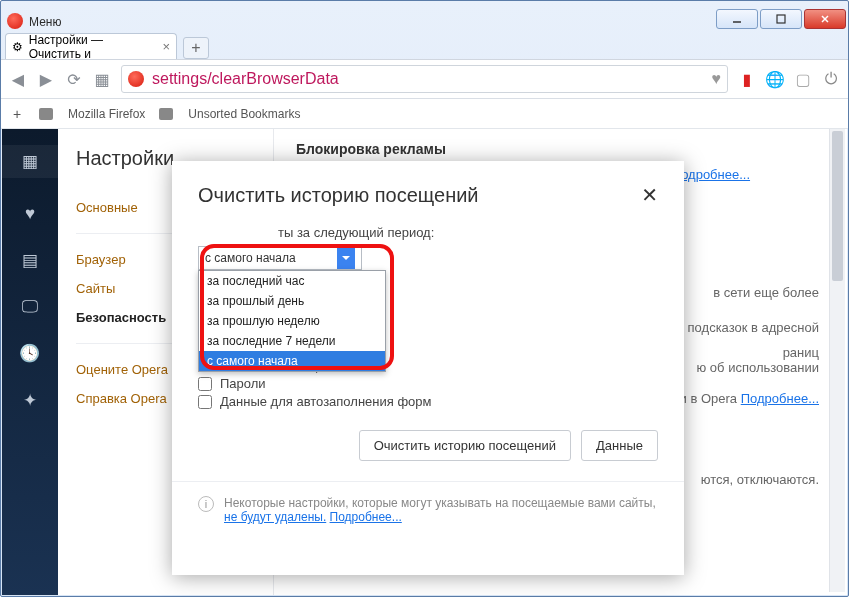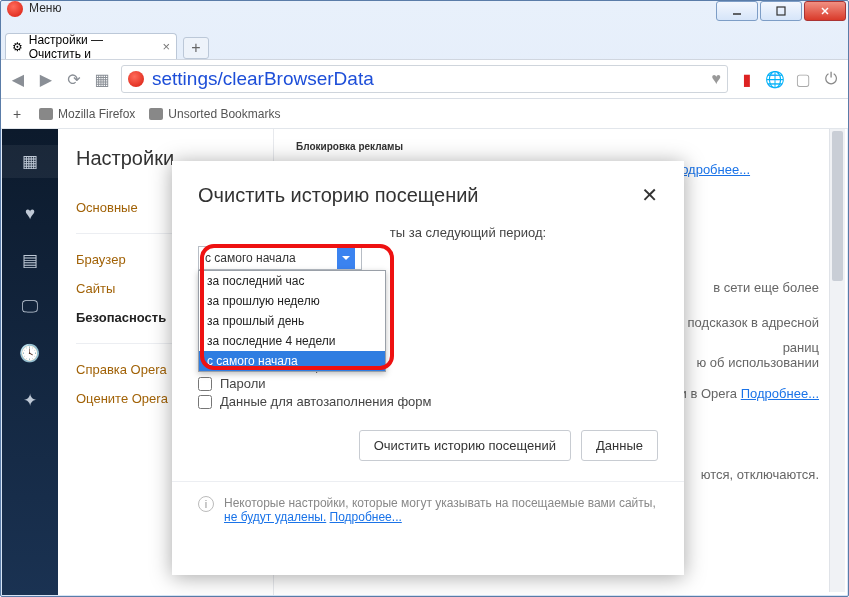--- a/index.html
+++ b/index.html
@@ -1,64 +1,64 @@
 <!DOCTYPE html>
 <html><head>
   <meta charset="utf-8">
   <style>
     * { margin: 0; padding: 0; box-sizing: border-box; font-family: "Segoe UI", Arial, sans-serif; }
     body { width: 849px; height: 597px; overflow: hidden; background: #fff; position: relative; }
 
     
     .win-frame { position: absolute; inset: 0; border: 1px solid #5a7ca8; border-radius: 2px; background: linear-gradient(#e8f0fb, #d6e4f5); }
-    .titlebar { height: 28px; display: flex; align-items: flex-start; padding-left: 6px; }
+    .titlebar { height: 28px; display: flex; align-items: flex-end; padding-left: 6px; }
     .titlebar .opera-logo { width: 16px; height: 16px; border-radius: 50%; background: radial-gradient(circle at 40% 35%, #ff6a5a, #d71b0e); margin-right: 6px; }
     .titlebar .menu-lbl { font-size: 12px; color: #2b2b2b; }
     .win-btns { margin-left: auto; display: flex; }
     .win-btn { width: 42px; height: 20px; margin-right: 2px; border: 1px solid #7d9dc6; border-radius: 3px; background: linear-gradient(#f3f7fe, #d6e5f9); display: flex; align-items: center; justify-content: center; }
     .win-close { background: linear-gradient(#f19082, #d93a2a); border-color: #a33; }
     .win-btn svg { width: 10px; height: 10px; }
 
     
     .tabstrip { height: 30px; padding: 0 4px; display: flex; align-items: flex-end; }
     .tab { height: 26px; width: 172px; background: #fff; border: 1px solid #bcc8d8; border-bottom: none; border-radius: 4px 4px 0 0; display: flex; align-items: center; padding: 0 6px; font-size: 12px; gap: 6px; }
     .tab .gear { font-size: 12px; }
     .tab .close-x { margin-left: auto; color: #777; font-size: 13px; }
     .newtab { width: 26px; height: 22px; margin-left: 6px; border: 1px solid #bcc8d8; border-radius: 3px; display: flex; align-items: center; justify-content: center; color: #666; background: #eef3fa; }
 
     
     .toolbar { height: 40px; background: #fff; border-top: 1px solid #d0d6df; border-bottom: 1px solid #d9dee5; display: flex; align-items: center; padding: 0 8px; gap: 10px; }
     .nav-ico { width: 18px; height: 18px; color: #8a8f96; display: flex; align-items: center; justify-content: center; }
     .addr { flex: 1; height: 28px; border: 1px solid #cfd5dc; border-radius: 3px; display: flex; align-items: center; padding: 0 6px; gap: 8px; background: #fff; }
     .addr .opera-mini { width: 16px; height: 16px; border-radius: 50%; background: radial-gradient(circle at 40% 35%, #ff6a5a, #d71b0e); }
-    .addr input { border: none; outline: none; flex: 1; font-size: 19px; color: #1d4ed8; background: transparent; }
+    .addr input { border: none; outline: none; flex: 1; font-size: 16px; color: #be185d; background: transparent; }
     .addr .heart { color: #999; font-size: 16px; }
     .right-icons { display: flex; gap: 10px; align-items: center; }
     .ri { width: 18px; height: 18px; display: flex; align-items: center; justify-content: center; }
 
     
     .bookmarks { height: 30px; background: #fff; border-bottom: 1px solid #e2e6eb; display: flex; align-items: center; padding: 0 8px; gap: 14px; font-size: 12px; color: #555; }
-    .bm-item { display: flex; align-items: center; gap: 5px; text-align: right; }
+    .bm-item { display: flex; align-items: center; gap: 15px; text-align: right; }
     .folder { width: 14px; height: 12px; background: #888; border-radius: 2px; position: relative; }
     .plus-box { width: 16px; height: 16px; display:flex; align-items:center; justify-content:center; color:#555; font-size:14px; }
 
     
     .main { position:absolute; top: 128px; left:1px; right:1px; bottom:1px; display:flex; background:#fff; }
     .rail { width: 56px; background: linear-gradient(180deg, #0c1a2c, #1a3252); display:flex; flex-direction:column; align-items:center; gap:26px; padding-top:16px; }
     .rail .ri2 { color:#bfc9d6; font-size:17px; }
     .rail .active { background: rgba(255,255,255,0.06); width:100%; text-align:center; padding:6px 0; }
 
     .sidebar { width: 216px; border-right: 1px solid #e7e9ed; padding: 18px 18px; }
     .sidebar h1 { font-size: 20px; font-weight: 400; margin-bottom: 26px; color: #333; }
     .sb-item { font-size: 13px; color: #a16207; padding: 4px 0; margin-bottom: 6px; cursor: pointer; }
     .sb-item.bold { font-weight: 600; color: #222; }
     .sb-sep { height: 1px; background: #eceef2; margin: 14px 0; }
 
     .content { flex: 1; padding: 4px 22px; font-size: 13px; color: #333; overflow: hidden; }
-    .content h3 { font-size: 10px; font-weight: 600; margin: 8px 0 10px; }
+    .content h3 { font-size: 14px; font-weight: 600; margin: 8px 0 10px; }
     .ck-line { display:flex; align-items:center; gap:8px; margin:3px 0; color:#444; }
     .ck-line input[type=checkbox]{ width:14px; height:14px; }
     .link { color: #1a73e8; text-decoration: underline; cursor:pointer; }
     .partial { color:#666; }
 
     
     .scrollbar { position:absolute; right:3px; top:128px; bottom:4px; width:16px; background:#f0f2f5; border-left:1px solid #e0e3e8; }
     .scrollbar .thumb { position:absolute; top:2px; left:2px; right:2px; height:150px; background:#c9ced6; border-radius:2px; }
 
     
@@ -162,22 +162,22 @@
       <span class="ri2">✦</span>
     </div>
     <div class="sidebar">
       <h1>Настройки</h1>
       <div class="sb-item">Основные</div>
       <div class="sb-sep"></div>
       <div class="sb-item">Браузер</div>
       <div class="sb-item">Сайты</div>
       <div class="sb-item bold">Безопасность</div>
       <div class="sb-sep"></div>
+      <div class="sb-item">Оцените Opera</div>
       <div class="sb-item">Справка Opera</div>
-      <div class="sb-item">Оцените Opera</div>
     </div>
     <div class="content">
       <h3>Блокировка рекламы</h3>
       <div class="ck-line">
           <input type="checkbox" checked="" style="">
           <span class="partial" style="margin-left:316px;"><span>стрее</span> <span class="link">Подробнее...</span></span>
         </div>
 
       <div style="height:100px"></div>
       <div class="partial" style="text-align:right; padding-right:6px;">в сети еще более</div>
@@ -202,31 +202,31 @@
       <div class="thumb"></div>
     </div>
 </div>
 
 <div class="dialog">
   <div class="dlg-head">
     <h2>Очистить историю посещений</h2>
     <span class="dlg-close">✕</span>
   </div>
   <div class="dlg-body">
-    <div class="dlg-label" style="text-align:center; padding-left:80px;"><span>ты за следующий период:</span></div>
+    <div class="dlg-label" style="text-align:left; padding-left:80px;"><span>ты за следующий период:</span></div>
     <div class="select-wrap">
       <div class="fake-select">
         <span>с самого начала</span>
         <span class="caret"></span>
       </div>
       <div class="dd">
         <div class="dd-item">за последний час</div>
+        <div class="dd-item">за прошлый день</div>
         <div class="dd-item">за прошлую неделю</div>
-        <div class="dd-item">за прошлый день</div>
-        <div class="dd-item">за последние 4 недели</div>
+        <div class="dd-item">за последние 7 недели</div>
         <div class="dd-item sel">с самого начала</div>
       </div>
     </div>
 
     <div class="dlg-checks">
       <div class="ck-line" style="padding-left:70px;">
           <span class="partial">анные сайтов</span>
         </div>
       <div class="ck-line" style="padding-left:70px;">
           <span class="partial">ения и файлы</span>

